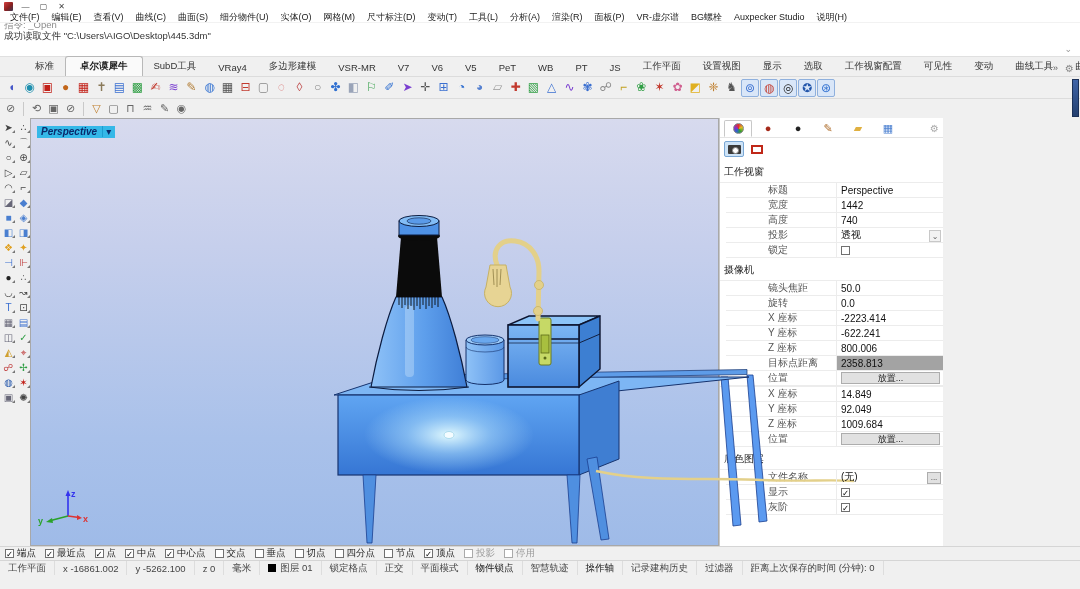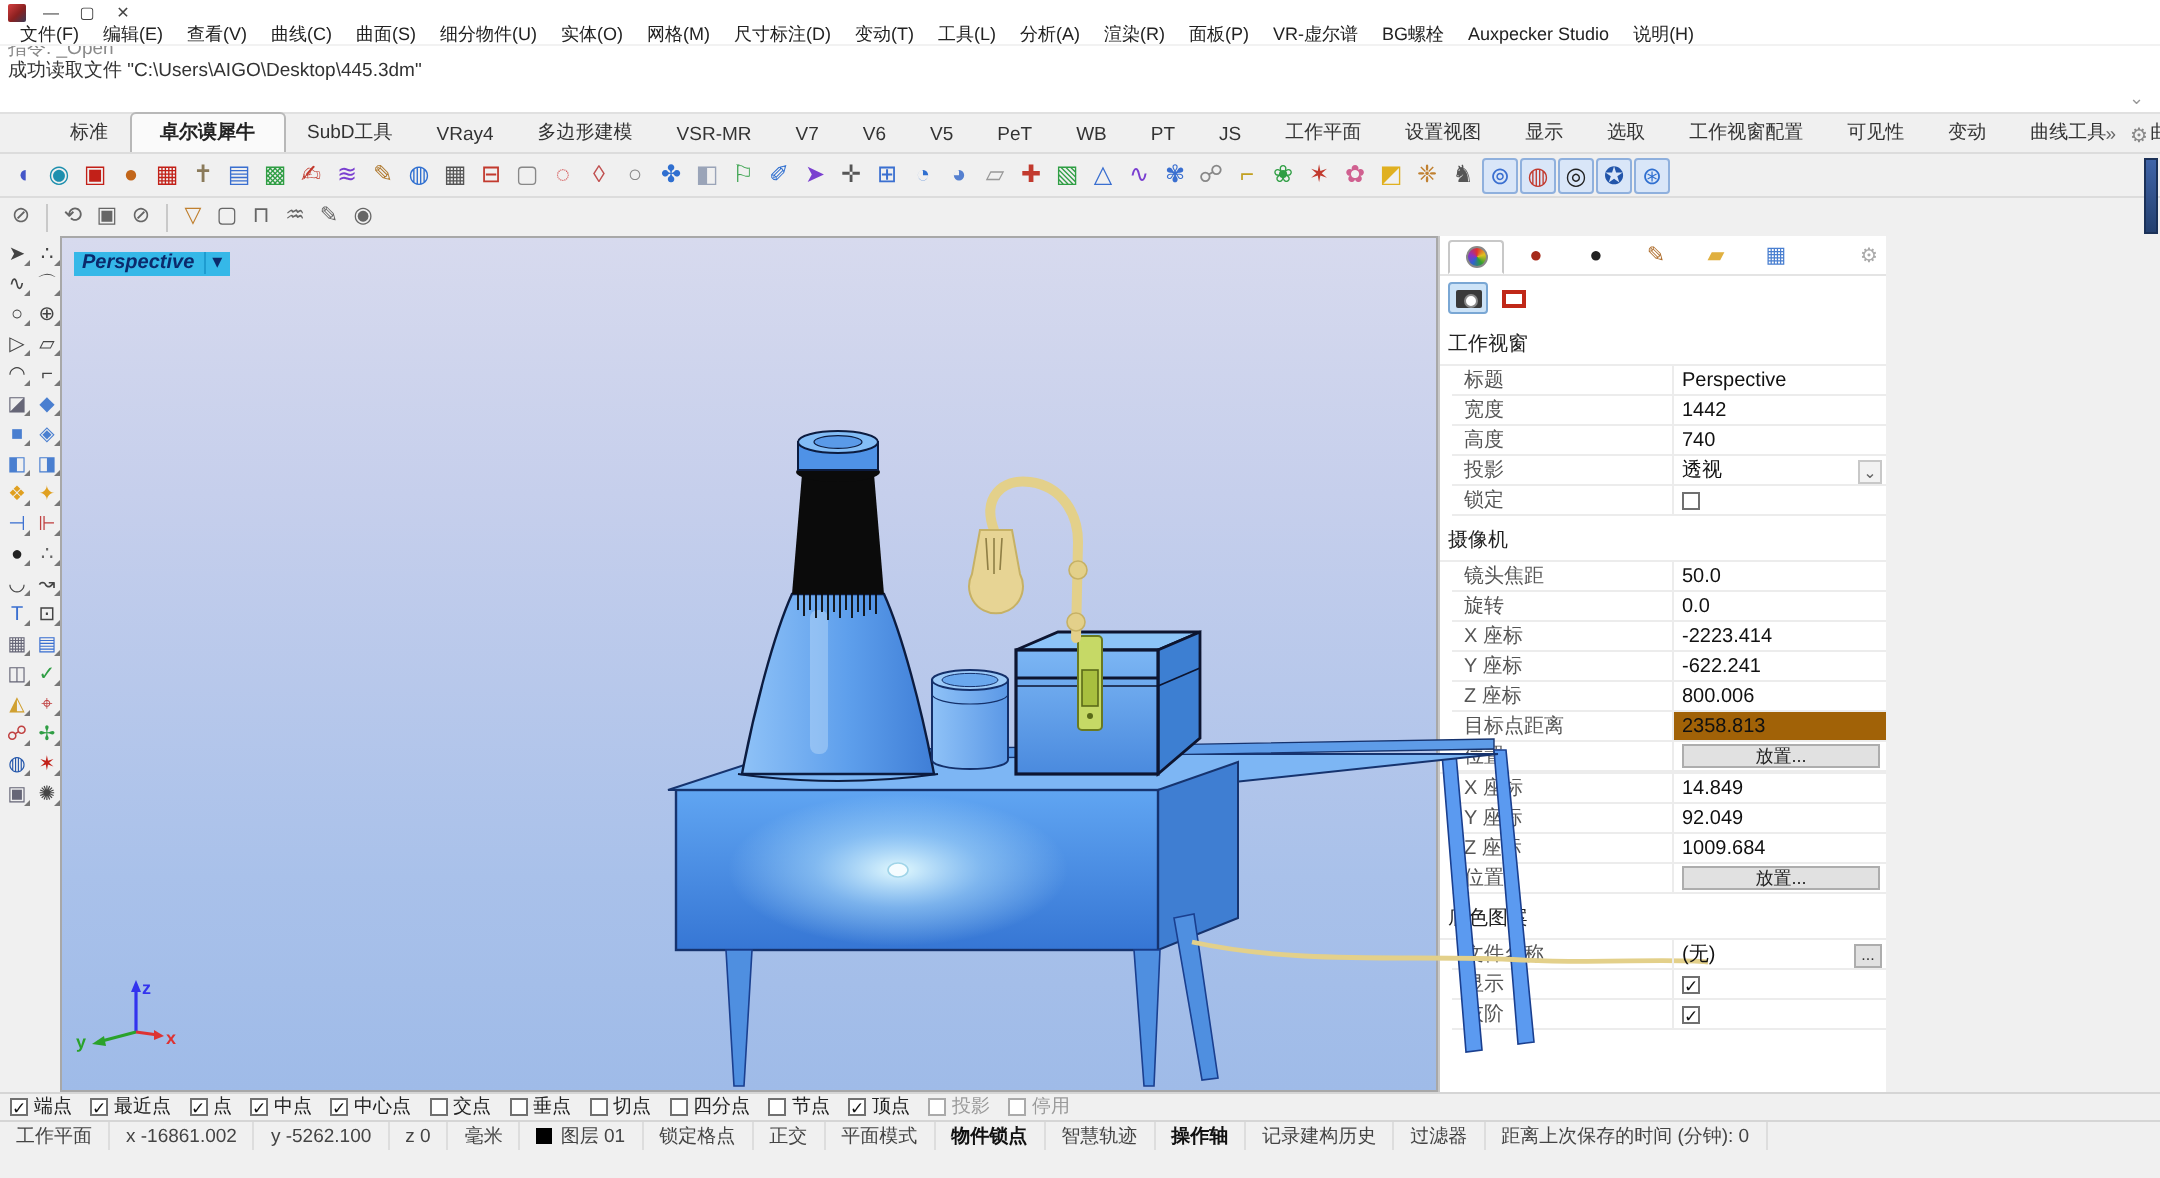--- a/index.html
+++ b/index.html
@@ -89,44 +89,44 @@
   .p-subtab.active { background:#cde3f7; border:1px solid #7aa7d4; }
   .cam-body { width:13px; height:9px; background:#3a3a3a; border-radius:1px; position:relative; }
   .cam-body::after { content:""; position:absolute; left:4px; top:2px; width:5px; height:5px;
     border-radius:50%; background:#fff; border:1px solid #888; }
   .rect-ic { width:12px; height:9px; background:#fff; border:2px solid #c02818; }
   .p-scroll { flex:1; overflow:hidden; }
   .p-title { padding:5px 4px 3px 4px; color:#222; }
   .p-grid { border-top:1px solid #ececec; }
   .p-row { display:grid; grid-template-columns:110px 1fr; height:15px; align-items:center;
     border-bottom:1px solid #ececec; margin-left:6px; }
-  .p-label { color:#555; padding-left:6px; white-space:nowrap; overflow:hidden; }
+  .p-label { color:#555; padding-left:6px; white-space:nowrap; overflow:hidden;margin-left:36px; }
   .p-value { height:100%; border-left:1px solid #ececec; display:flex; align-items:center;
     padding-left:4px; position:relative; color:#111; }
-  .p-value.ro { background:#a16207; }
+  .p-value.ro { background:#a3a3a3; }
   .p-btn { flex:1; height:12px; margin-right:3px; background:#e1e1e1; border:1px solid #adadad;
     font-size:9px; line-height:10px; text-align:center; color:#222; }
   .dd-box { position:absolute; right:2px; top:1.5px; width:12px; height:12px; background:#f2f2f2;
     border:1px solid #c8c8c8; color:#666; font-size:8px; line-height:11px; text-align:center; }
   .mini-btn { position:absolute; right:2px; top:1.5px; width:14px; height:12px; background:#e1e1e1;
     border:1px solid #adadad; color:#333; font-size:8px; line-height:10px; text-align:center; }
   .cb { width:9px; height:9px; border:1px solid #707070; background:#fff; font-size:8.5px;
     line-height:8px; text-align:center; color:#111; flex:none; }
 
   
   .osnaprow { height:14px; background:#f0f0f0; border-top:1px solid #d5d5d5; display:flex;
     align-items:center; font-size:9.5px; padding-left:5px; gap:9px; flex:none; }
   .osnap-item { display:flex; align-items:center; gap:3px; color:#222; }
   .osnap-item.dis { color:#9a9a9a; }
   .osnap-item.dis .cb { border-color:#aaa; }
   .statusbar { height:15px; background:#f0f0f0; border-top:1px solid #d5d5d5; display:flex;
     align-items:center; font-size:9.5px; color:#444; flex:none; }
   .seg { padding:0 8px; height:100%; display:flex; align-items:center; gap:4px;
     border-right:1px solid #ddd; white-space:nowrap; }
-  .seg.act { font-weight:bold; color:#111;text-align:right; }
+  .seg.act { font-weight:normal; color:#111;text-align:right; }
   .swatch { width:8px; height:8px; background:#000; display:inline-block; }
 </style>
 </head>
 <body>
 
 <div class="app">
 
   <div class="titlebar">
     <div class="win-icon"></div>
     <div class="win-controls">

